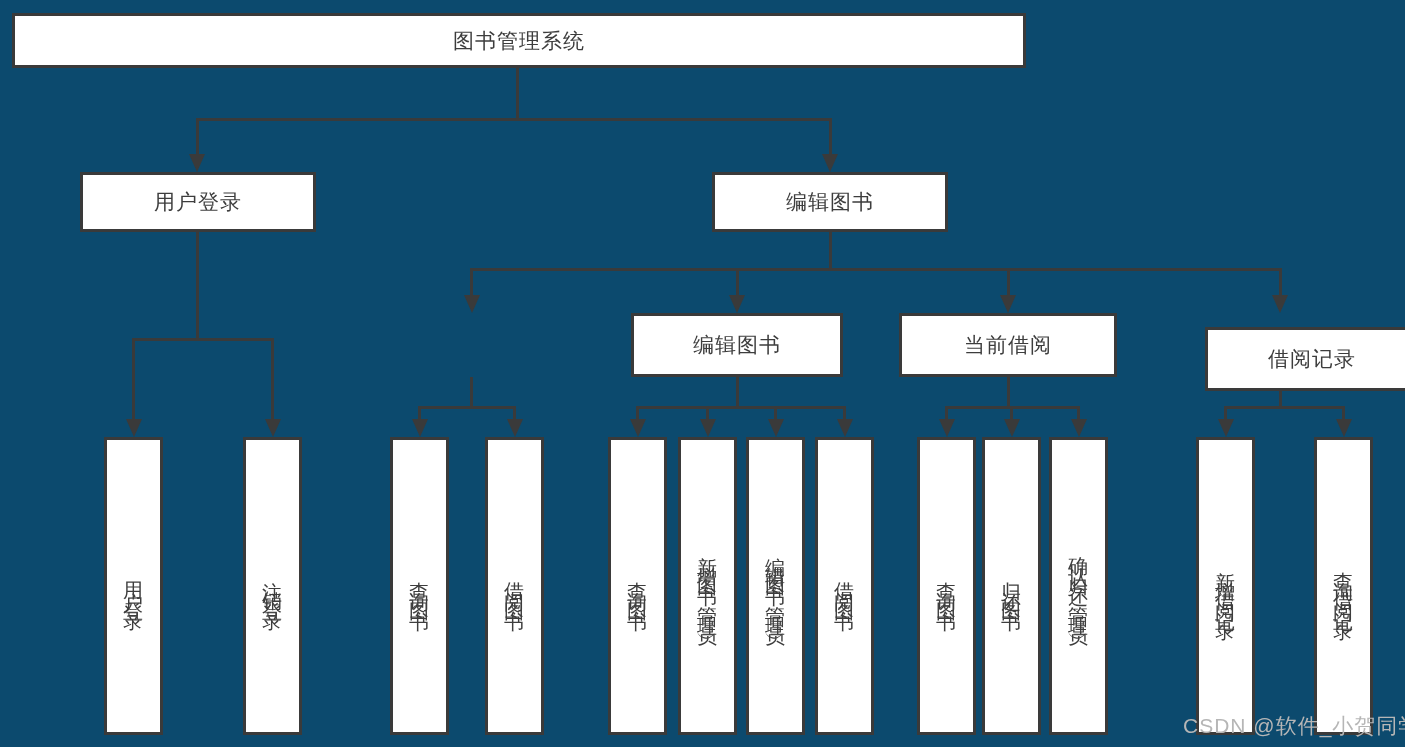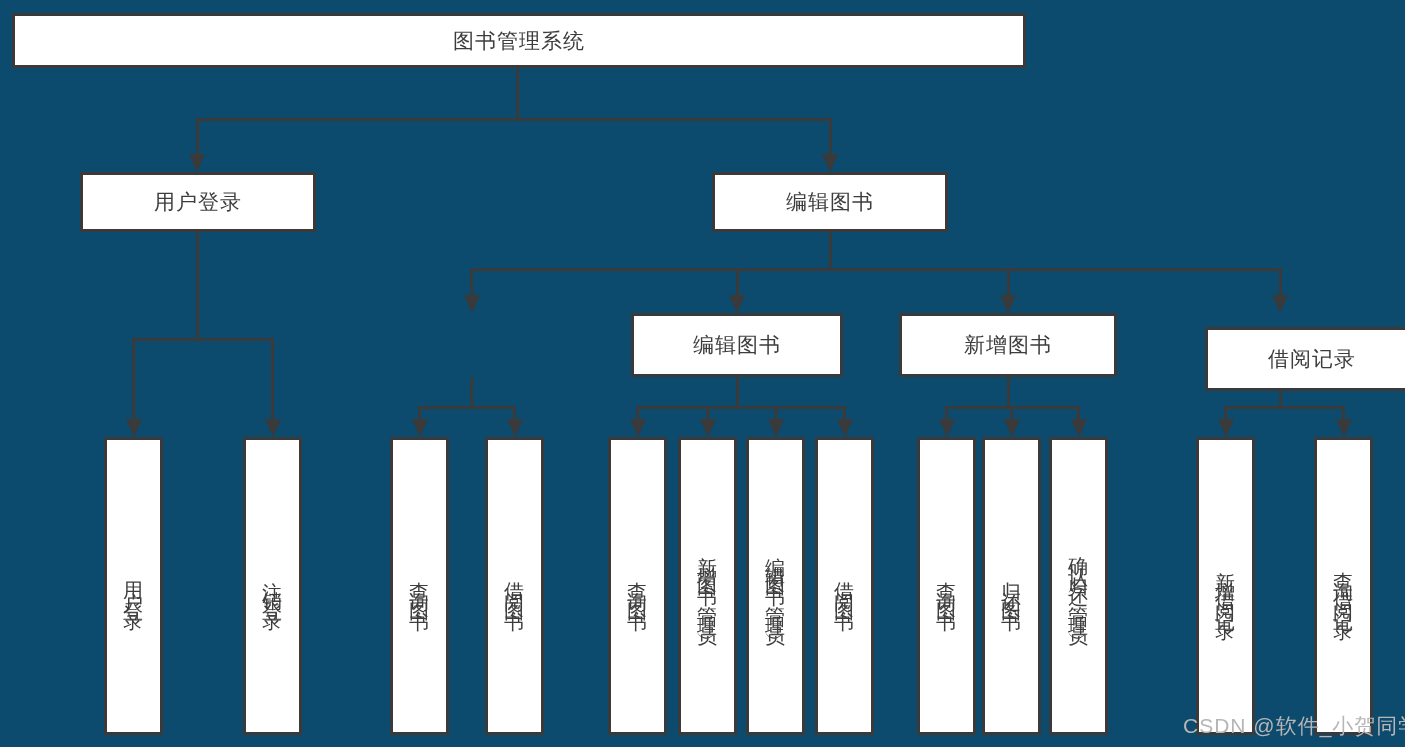--- a/index.html
+++ b/index.html
@@ -47,21 +47,21 @@
   <div class="vl" style="left:470px;top:268px;height:31px;"></div>
   <div class="vl" style="left:735.5px;top:268px;height:31px;"></div>
   <div class="vl" style="left:1006.5px;top:268px;height:31px;"></div>
   <div class="vl" style="left:1278.5px;top:268px;height:31px;"></div>
   <div class="arr" style="left:463.5px;top:295px;"></div>
   <div class="arr" style="left:729px;top:295px;"></div>
   <div class="arr" style="left:1000px;top:295px;"></div>
   <div class="arr" style="left:1272px;top:295px;"></div>
 
   <div class="box hbox" style="left:631px;top:313px;width:212px;height:64px;">编辑图书</div>
-  <div class="box hbox" style="left:899px;top:313px;width:218px;height:64px;">新增图书</div>
+  <div class="box hbox" style="left:899px;top:313px;width:218px;height:64px;">当前借阅</div>
   <div class="box hbox" style="left:1173px;top:327px;width:214px;height:64px;margin-left:32px;">借阅记录</div>
 
   <div class="vl" style="left:470px;top:377px;height:32px;"></div>
   <div class="hl" style="left:418px;top:406px;width:98px;"></div>
   <div class="vl" style="left:418px;top:406px;height:17px;"></div>
   <div class="vl" style="left:513px;top:406px;height:17px;"></div>
   <div class="arr" style="left:411.5px;top:419px;"></div>
   <div class="arr" style="left:506.5px;top:419px;"></div>
 
   <div class="vl" style="left:735.5px;top:377px;height:32px;"></div>

